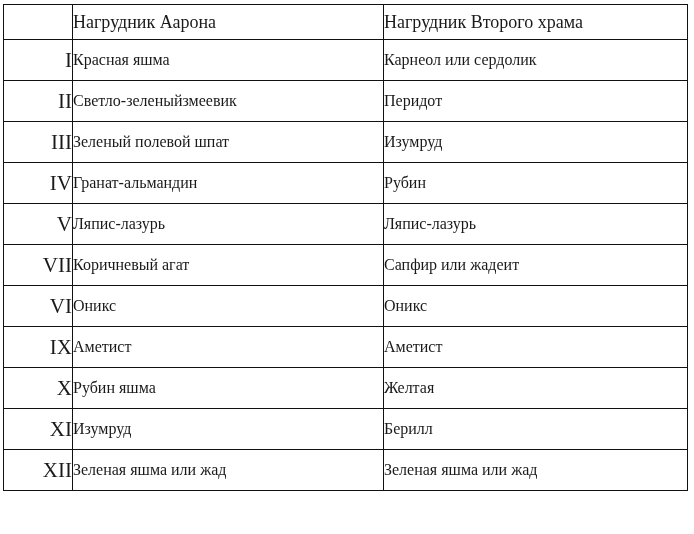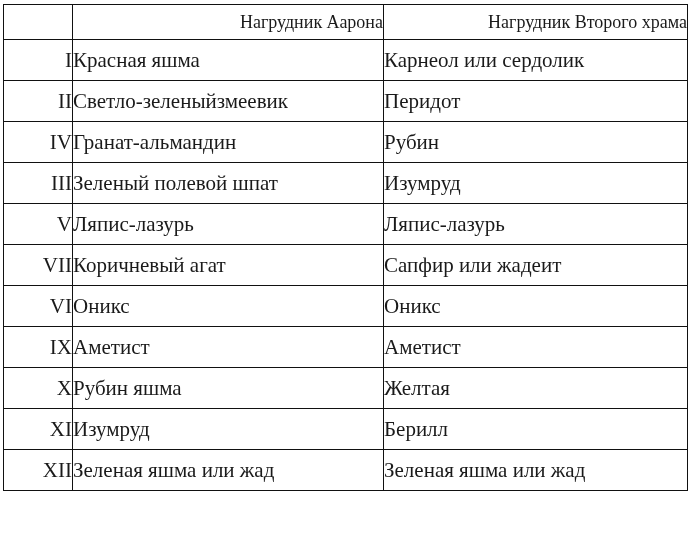--- a/index.html
+++ b/index.html
@@ -31,32 +31,32 @@
       white-space: nowrap;
       overflow: hidden;
     }
     col.c-num { width: 69px; }
     col.c-aaron { width: 311px; }
     col.c-temple { width: 304px; }
     th {
       font-weight: normal;
       font-size: 18px;
       height: 34px !important;
-      text-align: right;
+      text-align: left;
     }
     th.h-aaron { padding-left: 4px; }
     td.num {
       text-align: right;
       padding-right: 12px;
       font-size: 21px;
     }
     td.cell {
       text-align: left;
       padding-left: 22px;
-      font-size: 21px;
+      font-size: 16px;
     }
   </style>
 </head>
 <body>
 
 <table class="gem-table">
   <colgroup>
     <col class="c-num">
     <col class="c-aaron">
     <col class="c-temple">
@@ -73,28 +73,28 @@
       <td class="num">I</td>
       <td class="cell">Красная яшма</td>
       <td class="cell">Карнеол или сердолик</td>
     </tr>
     <tr>
       <td class="num">II</td>
       <td class="cell">Светло-зеленыйзмеевик</td>
       <td class="cell">Перидот</td>
     </tr>
     <tr>
+      <td class="num">III</td>
+      <td class="cell">Зеленый полевой шпат</td>
+      <td class="cell">Изумруд</td>
+    </tr>
+    <tr>
       <td class="num">IV</td>
       <td class="cell">Гранат-альмандин</td>
       <td class="cell">Рубин</td>
-    </tr>
-    <tr>
-      <td class="num">III</td>
-      <td class="cell">Зеленый полевой шпат</td>
-      <td class="cell">Изумруд</td>
     </tr>
     <tr>
       <td class="num">V</td>
       <td class="cell">Ляпис-лазурь</td>
       <td class="cell">Ляпис-лазурь</td>
     </tr>
     <tr>
       <td class="num">VII</td>
       <td class="cell">Коричневый агат</td>
       <td class="cell">Сапфир или жадеит</td>

